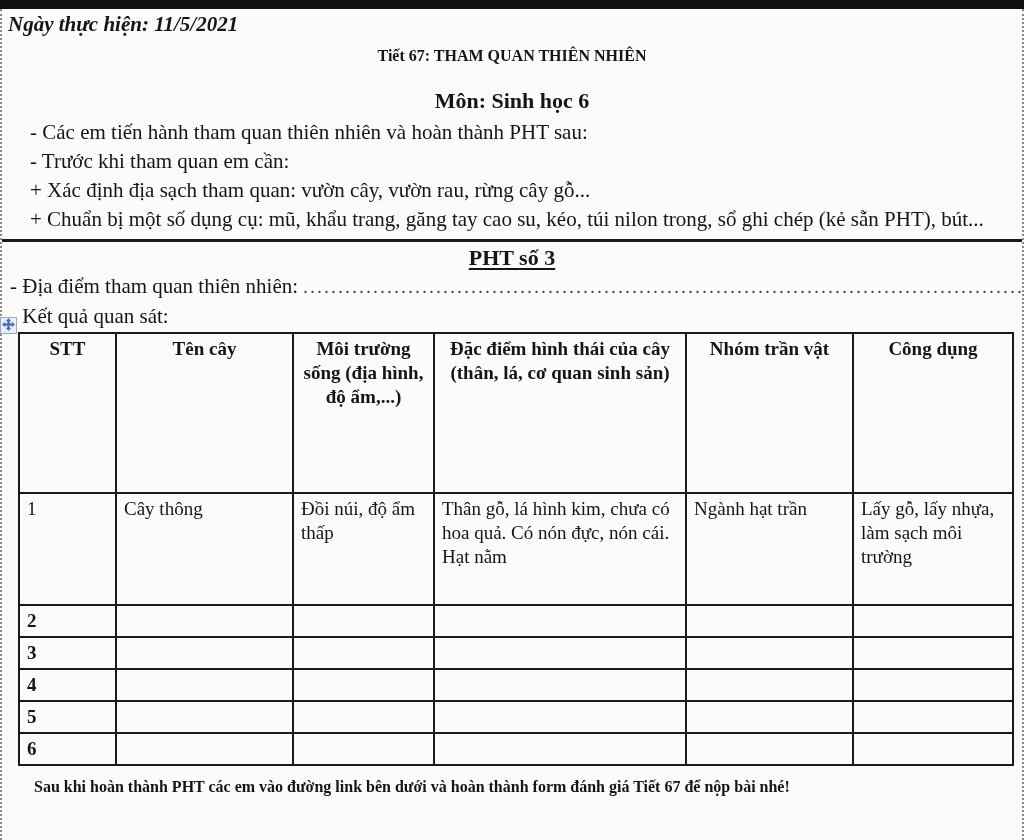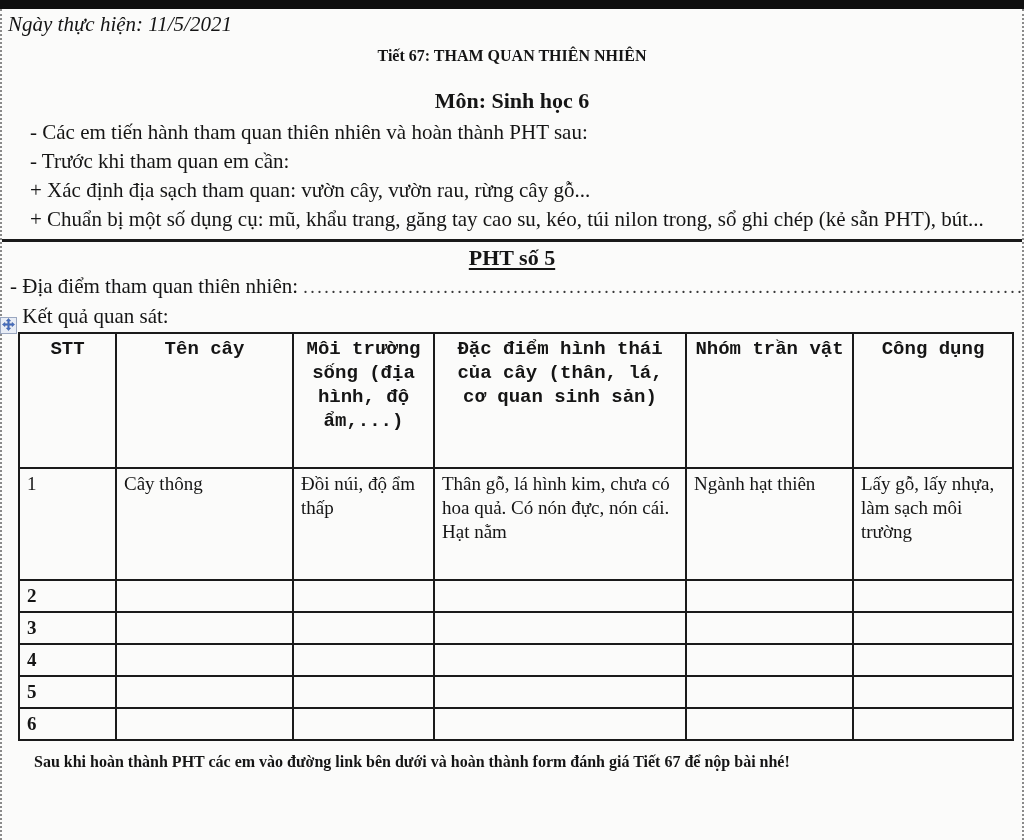--- a/index.html
+++ b/index.html
@@ -21,21 +21,21 @@
   .page {
     position: relative;
     width: 1024px;
     height: 831px;
     border-left: 2px dotted #8a8a8a;
     border-right: 2px dotted #8a8a8a;
     padding-top: 2px;
   }
   .date-line {
     font-style: italic;
-    font-weight: 400;
+    font-weight: 700;
     font-size: 21px;
     line-height: 26px;
     padding-left: 6px;
   }
   .doc-title {
     text-align: center;
     font-weight: bold;
     font-size: 16px;
     line-height: 30px;
     margin-top: 4px;
@@ -93,22 +93,21 @@
     border: 2px solid #1a1a1a;
     font-size: 19px;
     line-height: 24px;
     vertical-align: top;
     padding: 3px 7px;
     overflow: hidden;
   }
   .obs-table th {
     font-weight: bold;
     text-align: center;
-    height: 135px;
-    font-family: Liberation Mono, monospace;
+    height: 160px;
   }
   .obs-table tr.data-row-1 td { height: 112px; }
   .obs-table tr.empty-row td { height: 31px; font-weight: bold; }
   .obs-table td.stt-first { font-weight: normal; }
   .footer-note {
     font-weight: bold;
     font-size: 16px;
     line-height: 30px;
     text-align: justify;
     text-indent: 30px;
@@ -143,21 +142,21 @@
 
   <div class="intro">
     <p>- Các em tiến hành tham quan thiên nhiên và hoàn thành PHT sau:</p>
     <p>- Trước khi tham quan em cần:</p>
     <p>+ Xác định địa sạch tham quan: vườn cây, vườn rau, rừng cây gỗ...</p>
     <p class="wrap-par">+ Chuẩn bị một số dụng cụ: mũ, khẩu trang, găng tay cao su, kéo, túi nilon trong, sổ ghi chép (kẻ sẵn PHT), bút...</p>
   </div>
 
   <div class="pht-section">
     <div class="pht-heading">
-      <span>PHT số 5</span>
+      <span>PHT số 3</span>
     </div>
 
     <div class="fill-line">
       <span>- Địa điểm tham quan thiên nhiên:</span>
       <span class="dots">.........................................................................................................</span>
     </div>
 
     <div class="fill-line">- Kết quả quan sát:</div>
 
     <div class="move-handle">
@@ -184,21 +183,21 @@
         <th>Môi trường sống (địa hình, độ ẩm,...)</th>
         <th>Đặc điểm hình thái của cây (thân, lá, cơ quan sinh sản)</th>
         <th>Nhóm trần vật</th>
         <th>Công dụng</th>
       </tr>
       <tr class="data-row-1">
         <td class="stt-first">1</td>
         <td>Cây thông</td>
         <td>Đồi núi, độ ẩm thấp</td>
         <td>Thân gỗ, lá hình kim, chưa có hoa quả. Có nón đực, nón cái. Hạt nằm</td>
-        <td>Ngành hạt thiên</td>
+        <td>Ngành hạt trần</td>
         <td>Lấy gỗ, lấy nhựa, làm sạch môi trường</td>
       </tr>
       <tr class="empty-row">
         <td>2</td>
         <td></td>
         <td></td>
         <td></td>
         <td></td>
         <td></td>
       </tr>

